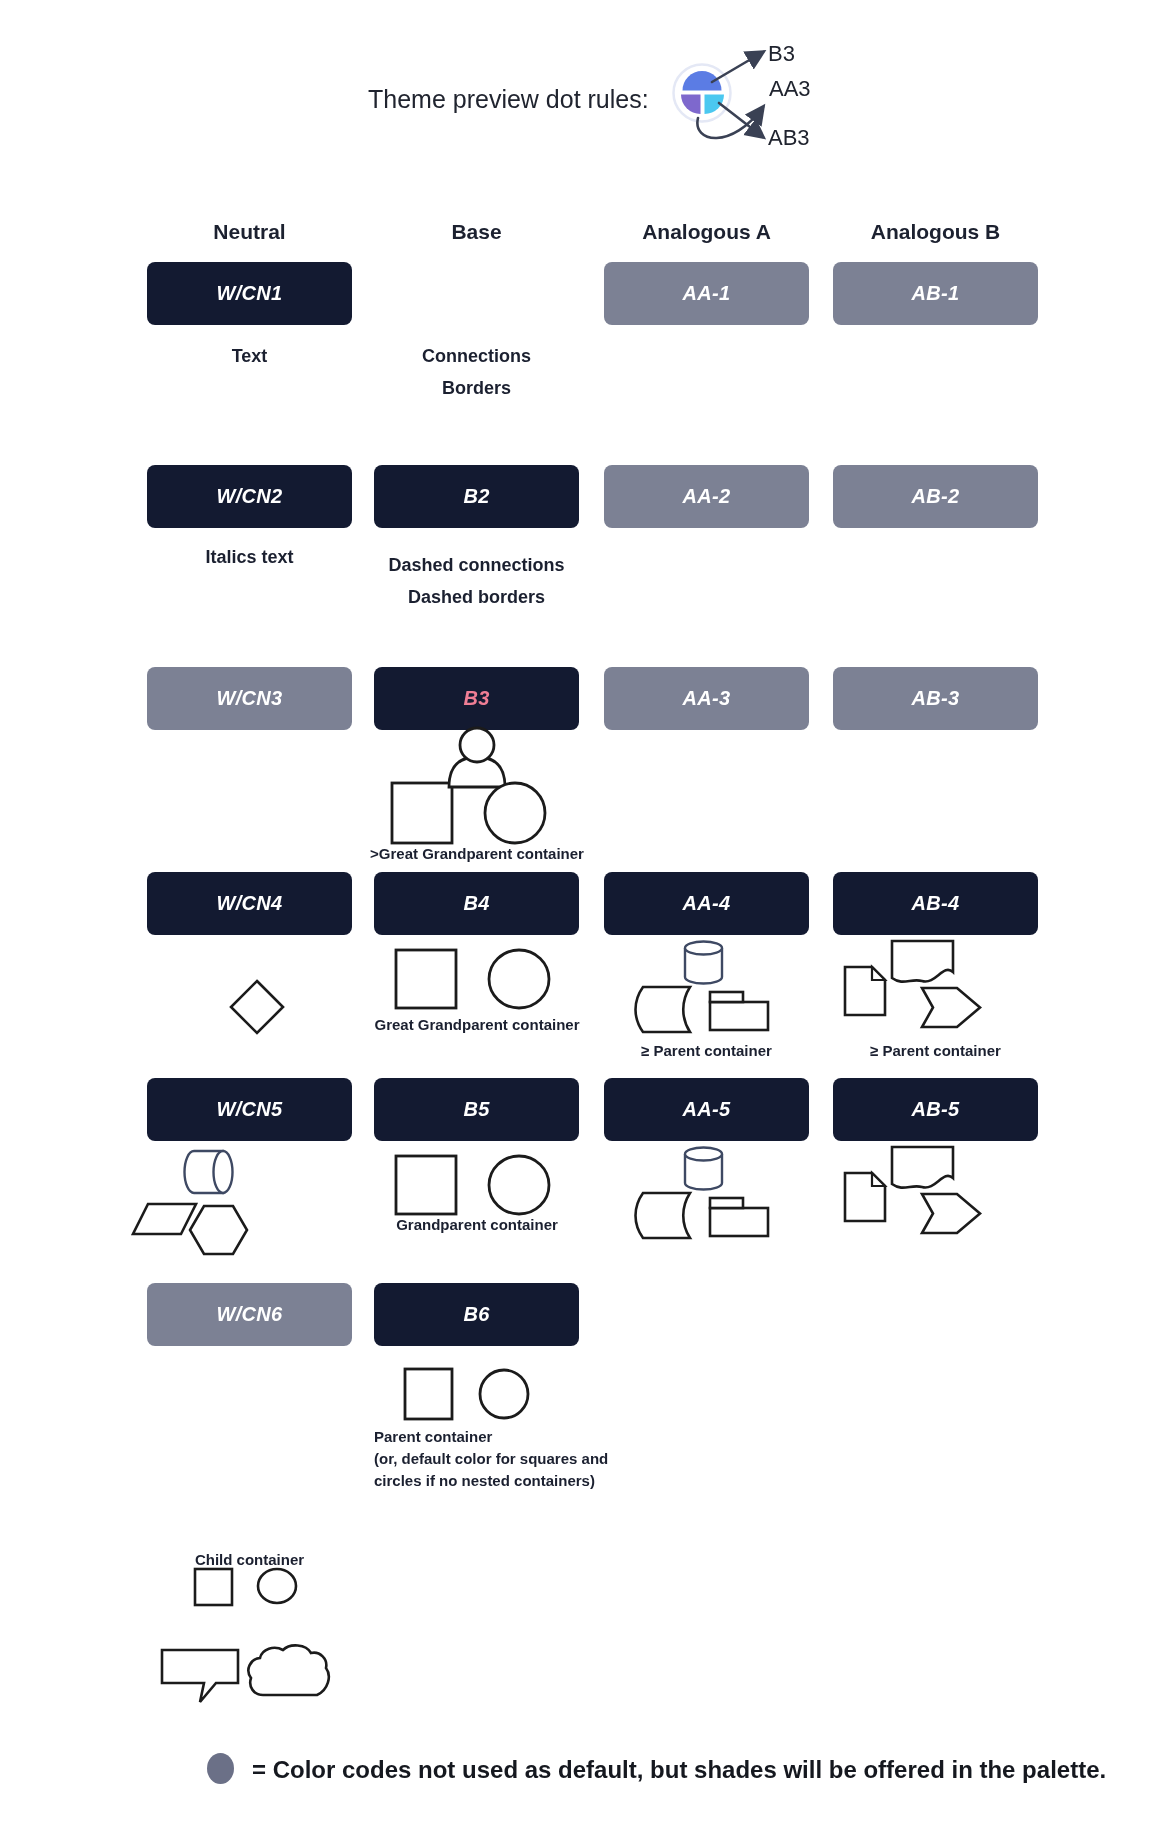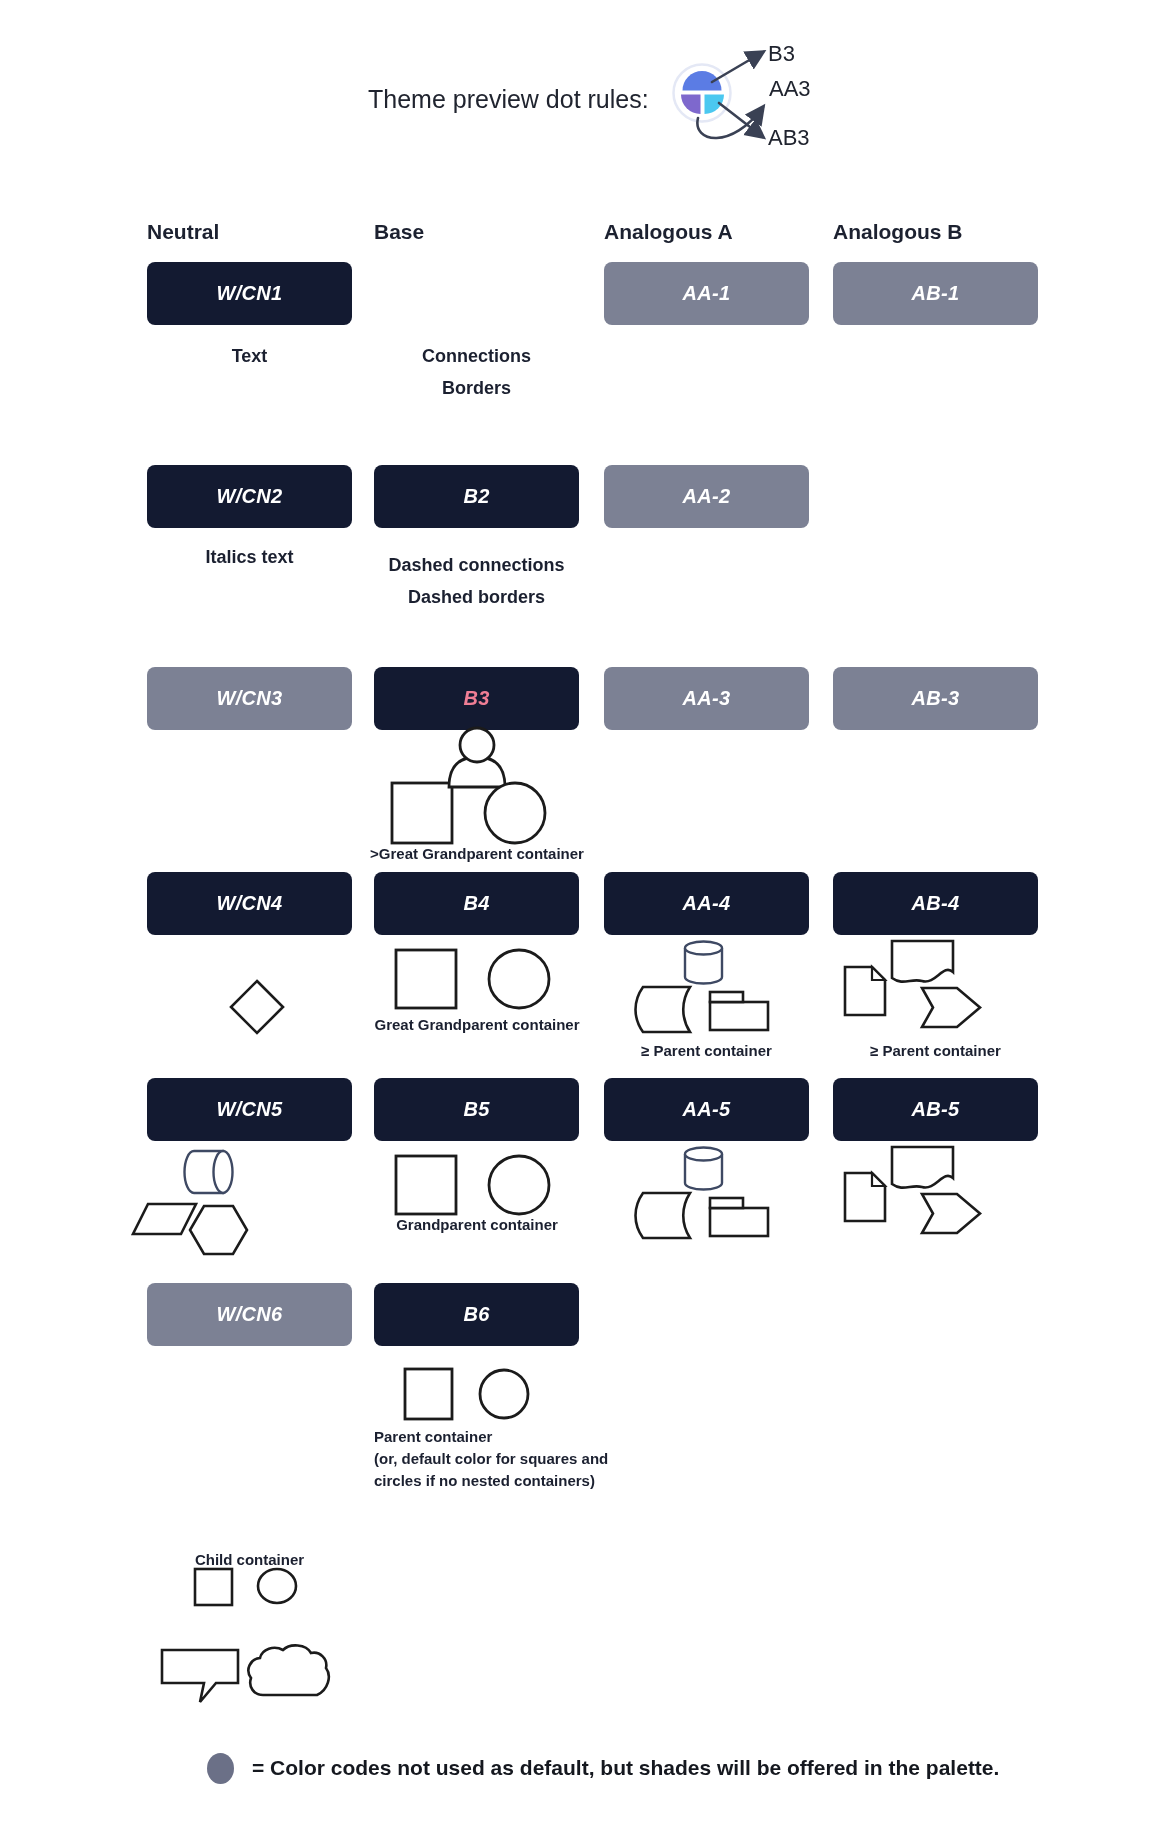--- a/index.html
+++ b/index.html
@@ -1,39 +1,39 @@
 <!DOCTYPE html>
 <html><head>
 <meta charset="utf-8">
 <style>
   html,body{margin:0;padding:0;background:#fff;}
   .page{position:relative;width:1164px;height:1822px;background:#ffffff;
         font-family:"Liberation Sans",sans-serif;overflow:hidden;}
   .title{position:absolute;left:368px;top:85px;font-size:25px;color:#20242f;font-weight:400;}
   .dotlabel{position:absolute;font-size:22px;color:#20242f;font-weight:400;}
-  .hdr{position:absolute;top:220px;width:205px;text-align:left;
+  .hdr{position:absolute;top:220px;width:205px;text-align:center;
        font-size:21px;font-weight:700;color:#1c2130;}
   .chip{position:absolute;width:205px;height:63px;border-radius:8px;
         display:flex;align-items:center;justify-content:center;
         font-size:20px;font-weight:700;color:#ffffff;letter-spacing:.3px;font-style:italic;}
   .dark{background:#131a31;}
   .gray{background:#7c8194;}
   .pinktext{color:#ef7e95;}
   .c1{left:147px}.c2{left:374px}.c3{left:604px}.c4{left:833px}
   .r1{top:262px}.r2{top:465px}.r3{top:667px}.r4{top:872px}
   .r5{top:1078px}.r6{top:1283px}.r7{top:1489px}
   .ann{position:absolute;width:205px;text-align:center;font-weight:700;color:#1b2030;}
   .lg{font-size:18px;}
   .sm{font-size:15px;}
   .wide{width:230px;left:362px;}
   .leftal{text-align:left;width:270px;}
   .shape{position:absolute;}
   .fdot{position:absolute;left:207px;top:1753px;width:27px;height:31px;
         border-radius:50%;background:#6b7087;}
-  .fnote{position:absolute;left:252px;top:1756px;font-size:21px;font-weight:700;color:#15181f;}
+  .fnote{position:absolute;left:252px;top:1756px;font-size:24px;font-weight:700;color:#15181f;}
 </style>
 </head>
 <body>
 
 <div class="page">
 
   <div class="title">Theme preview dot rules:</div>
 
   <svg class="shape" style="left:670px;top:61px" width="64" height="64" viewBox="0 0 64 64">
     <circle cx="32" cy="32" r="28.5" fill="#ffffff" stroke="#e4e8f5" stroke-width="2.5"></circle>
@@ -65,20 +65,21 @@
   <div class="chip dark c1 r1">W/CN1</div>
   <div class="chip gray c3 r1">AA-1</div>
   <div class="chip gray c4 r1">AB-1</div>
   <div class="ann lg c1" style="top:346px">Text</div>
   <div class="ann lg c2" style="top:346px">Connections</div>
   <div class="ann lg c2" style="top:378px">Borders</div>
 
   <div class="chip dark c1 r2">W/CN2</div>
   <div class="chip dark c2 r2">B2</div>
   <div class="chip gray c3 r2">AA-2</div>
+  <div class="chip gray c4 r2">AB-2</div>
   <div class="ann lg c1" style="top:547px">Italics text</div>
   <div class="ann lg c2" style="top:555px">Dashed connections</div>
   <div class="ann lg c2" style="top:587px">Dashed borders</div>
 
   <div class="chip gray c1 r3">W/CN3</div>
   <div class="chip dark c2 r3">
       <span class="pinktext">B3</span>
     </div>
   <div class="chip gray c3 r3">AA-3</div>
   <div class="chip gray c4 r3">AB-3</div>

